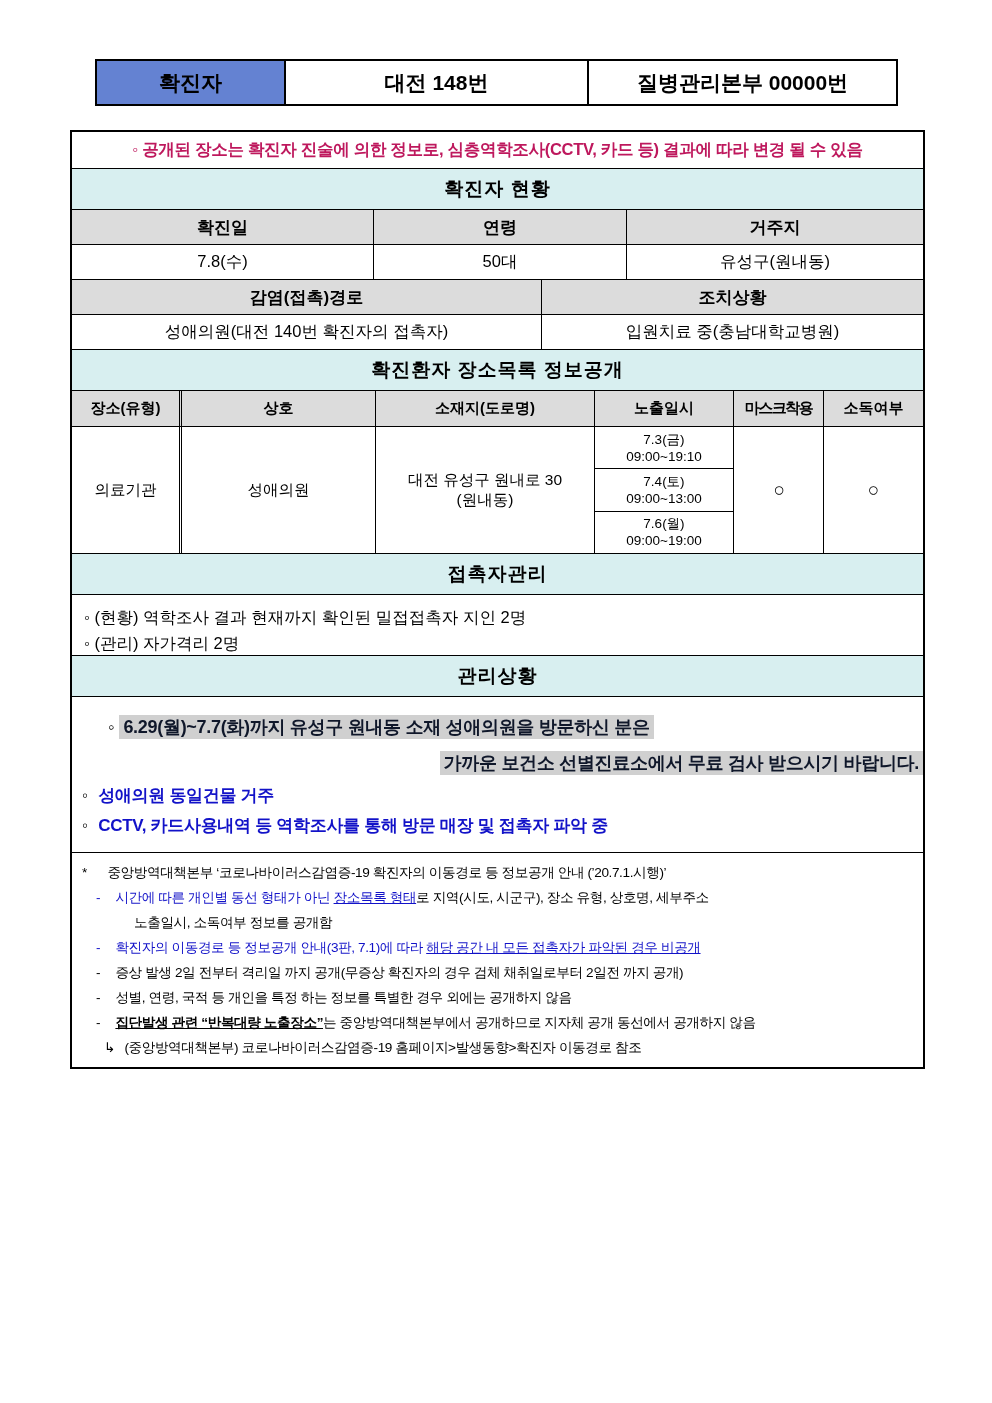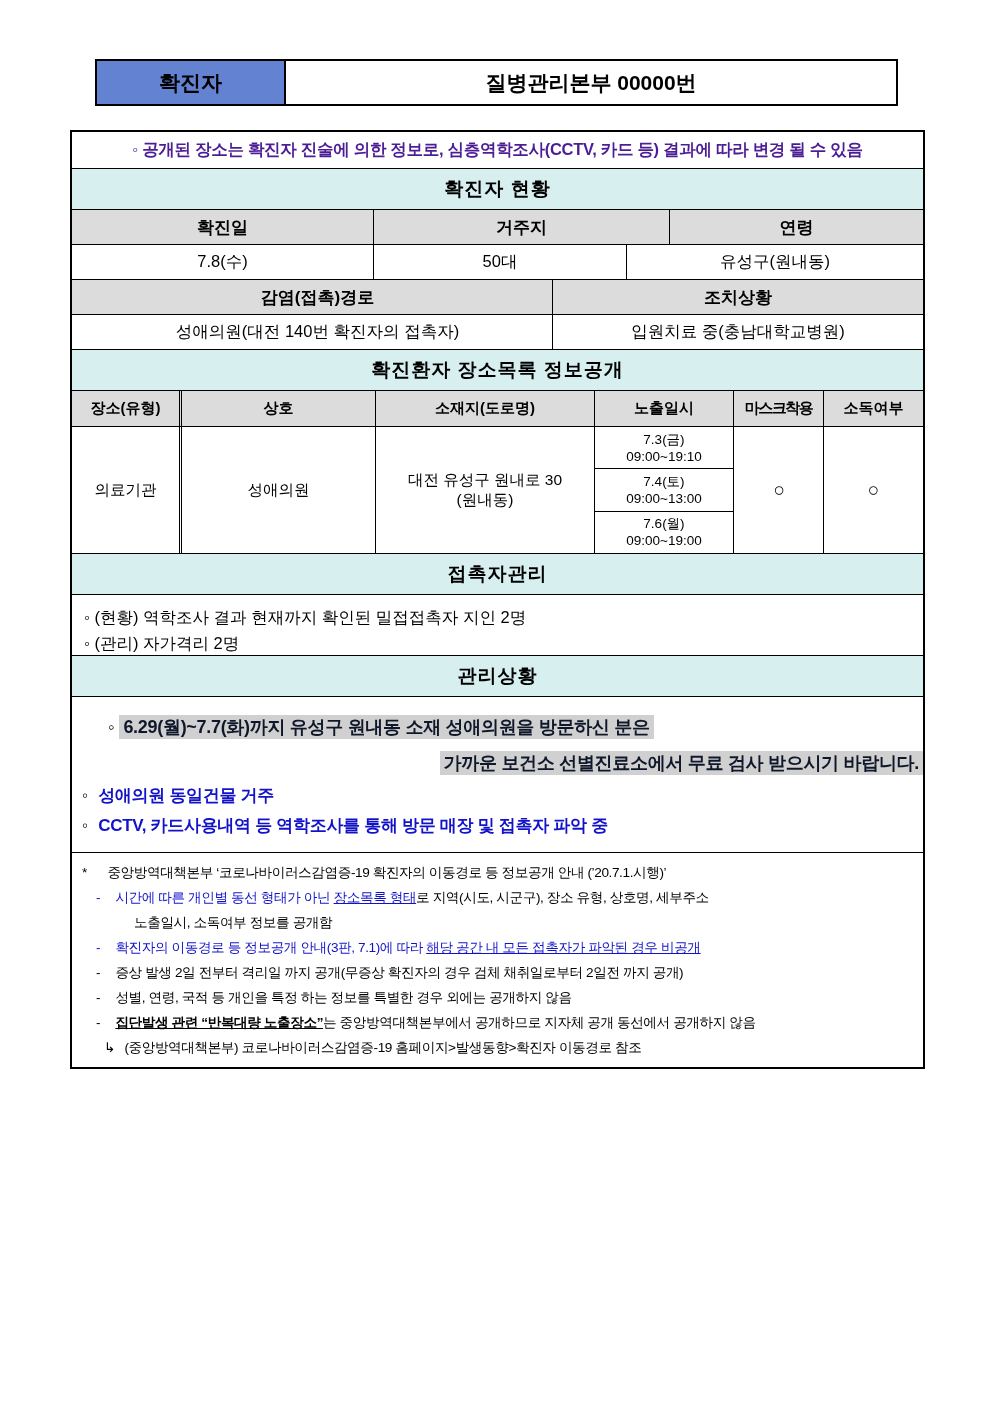--- a/index.html
+++ b/index.html
@@ -32,34 +32,34 @@
   .row { display:flex; border-bottom:1px solid #000; width:100%; }
   .row.last { border-bottom:none; }
   .cell {
     border-right:1px solid #000; display:flex;
     align-items:center; justify-content:center; text-align:center;
   }
   .cell:last-child { border-right:none; }
 
   .notice-row {
     height:37px; display:flex; align-items:center; justify-content:center;
-    color:#4c1d95; font-weight:700; font-size:16.5px; letter-spacing:-0.3px;
+    color:#be185d; font-weight:700; font-size:16.5px; letter-spacing:-0.3px;
     border-bottom:1px solid #000;
   }
   .sect-title {
     height:41px; display:flex; align-items:center; justify-content:center;
     background:#d8eff0; font-size:19px; font-weight:600; letter-spacing:1px;
     border-bottom:1px solid #000;
   }
   .hdr-row { height:35px; background:#dcdcdc; font-size:17px; font-weight:600; }
   .val-row { height:35px; font-size:16.5px; }
   .hdr-row .cell, .val-row .cell { background:transparent; }
 
   .w-c1 { width:302px; } .w-c2 { width:253px; } .w-c3 { flex:1; }
-  .w-r1 { width:470px;margin-left:11px; } .w-r2 { flex:1; }
+  .w-r1 { width:470px; } .w-r2 { flex:1; }
 
   
   .phdr { height:36px; background:#dcdcdc; font-size:15px; font-weight:600; }
   .p1 { width:110px; } .p2 { width:194px; } .p3 { width:219px; }
   .p4 { width:139px; } .p5 { width:90px; letter-spacing:-1.5px; } .p6 { flex:1; }
   .p1.dbl { border-right:3px double #000; }
   .prow { height:127px; font-size:15.5px; }
   .addr { display:flex; flex-direction:column; line-height:20px;text-align:center; }
   .expo-cell { flex-direction:column; align-items:stretch; padding:0;justify-content:flex-end; }
   .expo-item {
@@ -93,32 +93,33 @@
   .ul { text-decoration:underline; }
   .bd { font-weight:700; }
 </style>
 </head>
 <body>
 
 <div class="page">
 
   <div class="tophdr">
     <div class="tophdr-cell w1">확진자</div>
+    <div class="tophdr-cell w2">대전 148번</div>
     <div class="tophdr-cell w3">질병관리본부 00000번</div>
   </div>
 
   <div class="main">
 
     <div class="notice-row">◦ 공개된 장소는 확진자 진술에 의한 정보로, 심층역학조사(CCTV, 카드 등) 결과에 따라 변경 될 수 있음</div>
 
     <div class="sect-title">확진자 현황</div>
     <div class="row hdr-row">
       <div class="cell w-c1">확진일</div>
+      <div class="cell w-c2">연령</div>
       <div class="cell w-c3">거주지</div>
-      <div class="cell w-c2">연령</div>
     </div>
     <div class="row val-row">
       <div class="cell w-c1">7.8(수)</div>
       <div class="cell w-c2">50대</div>
       <div class="cell w-c3">유성구(원내동)</div>
     </div>
     <div class="row hdr-row">
       <div class="cell w-r1">감염(접촉)경로</div>
       <div class="cell w-r2">조치상황</div>
     </div>

